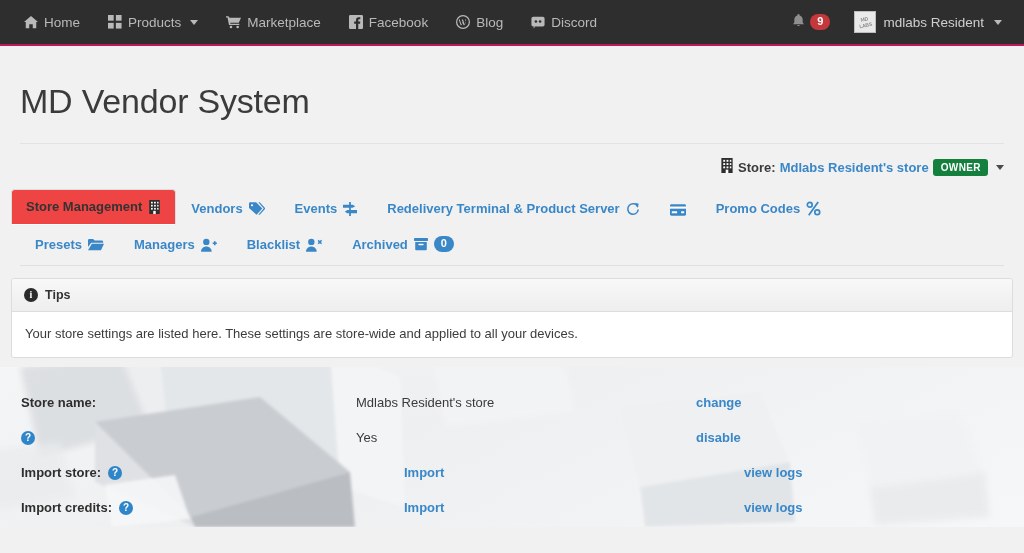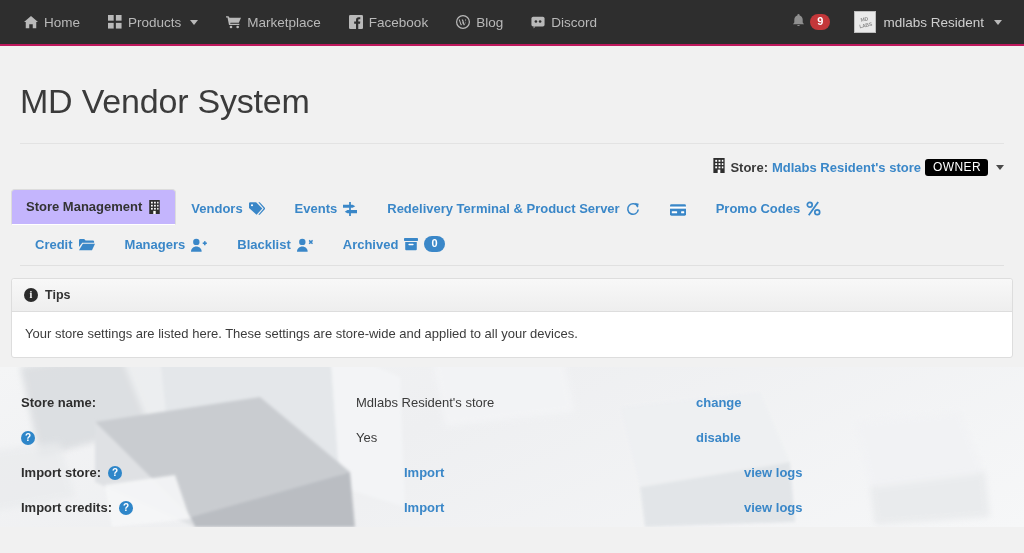--- a/index.html
+++ b/index.html
@@ -122,24 +122,24 @@
   .store-sel {
     display: flex;
     align-items: center;
     gap: 4px;
     font-size: 13px;
     cursor: pointer;
   }
   .store-label { font-weight: bold; color: #3a3a3a; }
   .store-name { color: #3a87c8; font-weight: bold; }
   .owner-badge {
-    background: #000000;
+    background: #15803d;
     color: #fff;
-    font-size: 12px;
-    font-weight: normal;
+    font-size: 10px;
+    font-weight: bold;
     letter-spacing: 0.4px;
     padding: 3px 7px 3px 8px;
     border-radius: 3px;
     line-height: 11px;
   }
   .store-caret {
     width: 0; height: 0;
     border-left: 4px solid transparent;
     border-right: 4px solid transparent;
     border-top: 5px solid #4a4a4a;
@@ -163,21 +163,21 @@
     align-items: center;
     gap: 6px;
     color: #3a87c8;
     font-weight: bold;
     font-size: 13px;
     padding: 9px 15px;
     cursor: pointer;
     white-space: nowrap;
   }
   .tab.active {
-    background: #c4b5fd;
+    background: #ef4444;
     color: #333;
     border: 1px solid #dcdcdc;
     border-bottom-color: #fff;
     border-radius: 4px 4px 0 0;
     padding: 9px 14px 10px;
     position: relative;
     z-index: 2;
   }
   .tab svg { display: block; }
   .pill0 {
@@ -475,21 +475,21 @@
             <rect x="7.1" y="-0.6" width="1.9" height="17.5" transform="rotate(35 8 8)" fill="#3a87c8"></rect>
           </svg>
       </span>
     </div>
 
   </div>
 
   <div class="tabrow second">
 
     <div class="tab">
-      <span>Credit</span>
+      <span>Presets</span>
       <span class="ic">
         <svg width="16" height="13" viewBox="0 0 18 14">
             <path fill="#3a87c8" d="M0 2.2A1.4 1.4 0 0 1 1.4 0.8h4.4l1.6 1.8h8.2A1.4 1.4 0 0 1 17 4v1H3.6L0 9.8z"></path>
             <path fill="#3a87c8" d="M4.4 6.2H18l-3.4 7.2H0z"></path>
           </svg>
       </span>
     </div>
 
     <div class="tab">
       <span>Managers</span>

